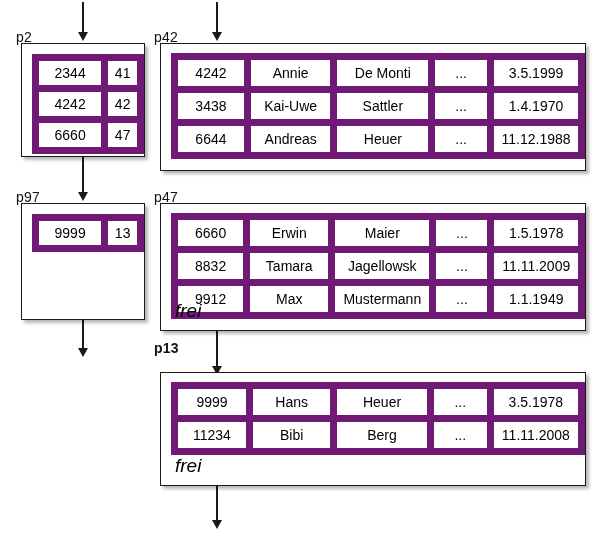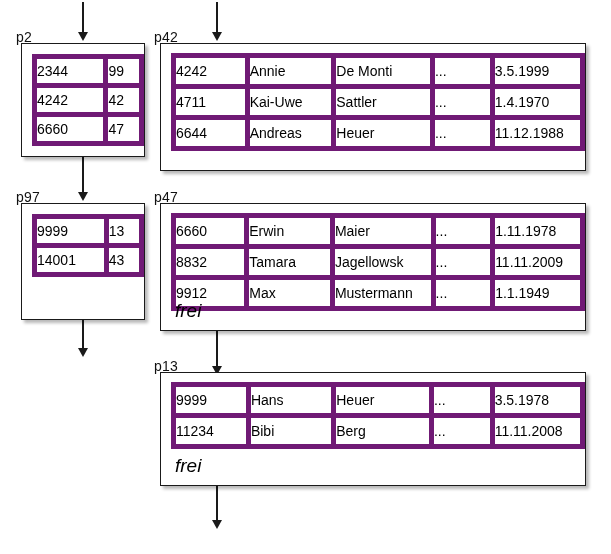--- a/index.html
+++ b/index.html
@@ -41,22 +41,22 @@
   }
 
   
   table.grid {
     border-collapse: collapse;
     position: absolute;
     background: #ffffff;
     table-layout: fixed;
   }
   table.grid td {
-    border: 5px solid #701a75;
-    text-align: left;
+    border: 7px solid #701a75;
+    text-align: center;
     vertical-align: middle;
     font-size: 14px;
     color: #000000;
     padding: 0;
     background: #ffffff;
     white-space: nowrap;
   }
 
   
   .index-table { left: 10px; top: 10px; }
@@ -133,21 +133,21 @@
     <div class="shaft" style="height:36px;"></div>
     <div class="head" style="top:34px;"></div>
   </div>
 
   <div class="node-label" style="left:16px; top:29px;">p2</div>
   <div class="node" style="left:21px; top:43px; width:124px; height:114px;">
     <table class="grid index-table">
       <tbody>
         <tr>
           <td class="key">2344</td>
-          <td class="ptr">99</td>
+          <td class="ptr">41</td>
         </tr>
         <tr>
           <td class="key">4242</td>
           <td class="ptr">42</td>
         </tr>
         <tr>
           <td class="key">6660</td>
           <td class="ptr">47</td>
         </tr>
       </tbody>
@@ -155,41 +155,37 @@
   </div>
 
   <div class="node-label" style="left:16px; top:189px;">p97</div>
   <div class="node" style="left:21px; top:203px; width:124px; height:117px;">
     <table class="grid index-table">
       <tbody>
         <tr>
           <td class="key">9999</td>
           <td class="ptr">13</td>
         </tr>
-        <tr>
-          <td class="key">14001</td>
-          <td class="ptr">43</td>
-        </tr>
       </tbody>
     </table>
   </div>
 
   <div class="node-label" style="left:154px; top:29px;">p42</div>
   <div class="node" style="left:160px; top:43px; width:426px; height:128px;">
     <table class="grid data-table">
       <tbody>
         <tr>
           <td class="c0">4242</td>
           <td class="c1">Annie</td>
           <td class="c2">De Monti</td>
           <td class="c3">...</td>
           <td class="c4">3.5.1999</td>
         </tr>
         <tr>
-          <td class="c0">4711</td>
+          <td class="c0">3438</td>
           <td class="c1">Kai-Uwe</td>
           <td class="c2">Sattler</td>
           <td class="c3">...</td>
           <td class="c4">1.4.1970</td>
         </tr>
         <tr>
           <td class="c0">6644</td>
           <td class="c1">Andreas</td>
           <td class="c2">Heuer</td>
           <td class="c3">...</td>
@@ -201,42 +197,42 @@
 
   <div class="node-label" style="left:154px; top:189px;">p47</div>
   <div class="node" style="left:160px; top:203px; width:426px; height:128px;">
     <table class="grid data-table">
       <tbody>
         <tr>
           <td class="c0">6660</td>
           <td class="c1">Erwin</td>
           <td class="c2">Maier</td>
           <td class="c3">...</td>
-          <td class="c4">1.11.1978</td>
+          <td class="c4">1.5.1978</td>
         </tr>
         <tr>
           <td class="c0">8832</td>
           <td class="c1">Tamara</td>
           <td class="c2">Jagellowsk</td>
           <td class="c3">...</td>
           <td class="c4">11.11.2009</td>
         </tr>
         <tr>
           <td class="c0">9912</td>
           <td class="c1">Max</td>
           <td class="c2">Mustermann</td>
           <td class="c3">...</td>
           <td class="c4">1.1.1949</td>
         </tr>
       </tbody>
     </table>
     <div class="frei" style="top:96px;">frei</div>
   </div>
 
-  <div class="node-label" style="left:154px; top:358px;">p13</div>
+  <div class="node-label" style="left:154px; top:340px;font-weight:bold;">p13</div>
   <div class="node" style="left:160px; top:372px; width:426px; height:114px;">
     <table class="grid data-table">
       <tbody>
         <tr>
           <td class="c0">9999</td>
           <td class="c1">Hans</td>
           <td class="c2">Heuer</td>
           <td class="c3">...</td>
           <td class="c4">3.5.1978</td>
         </tr>

